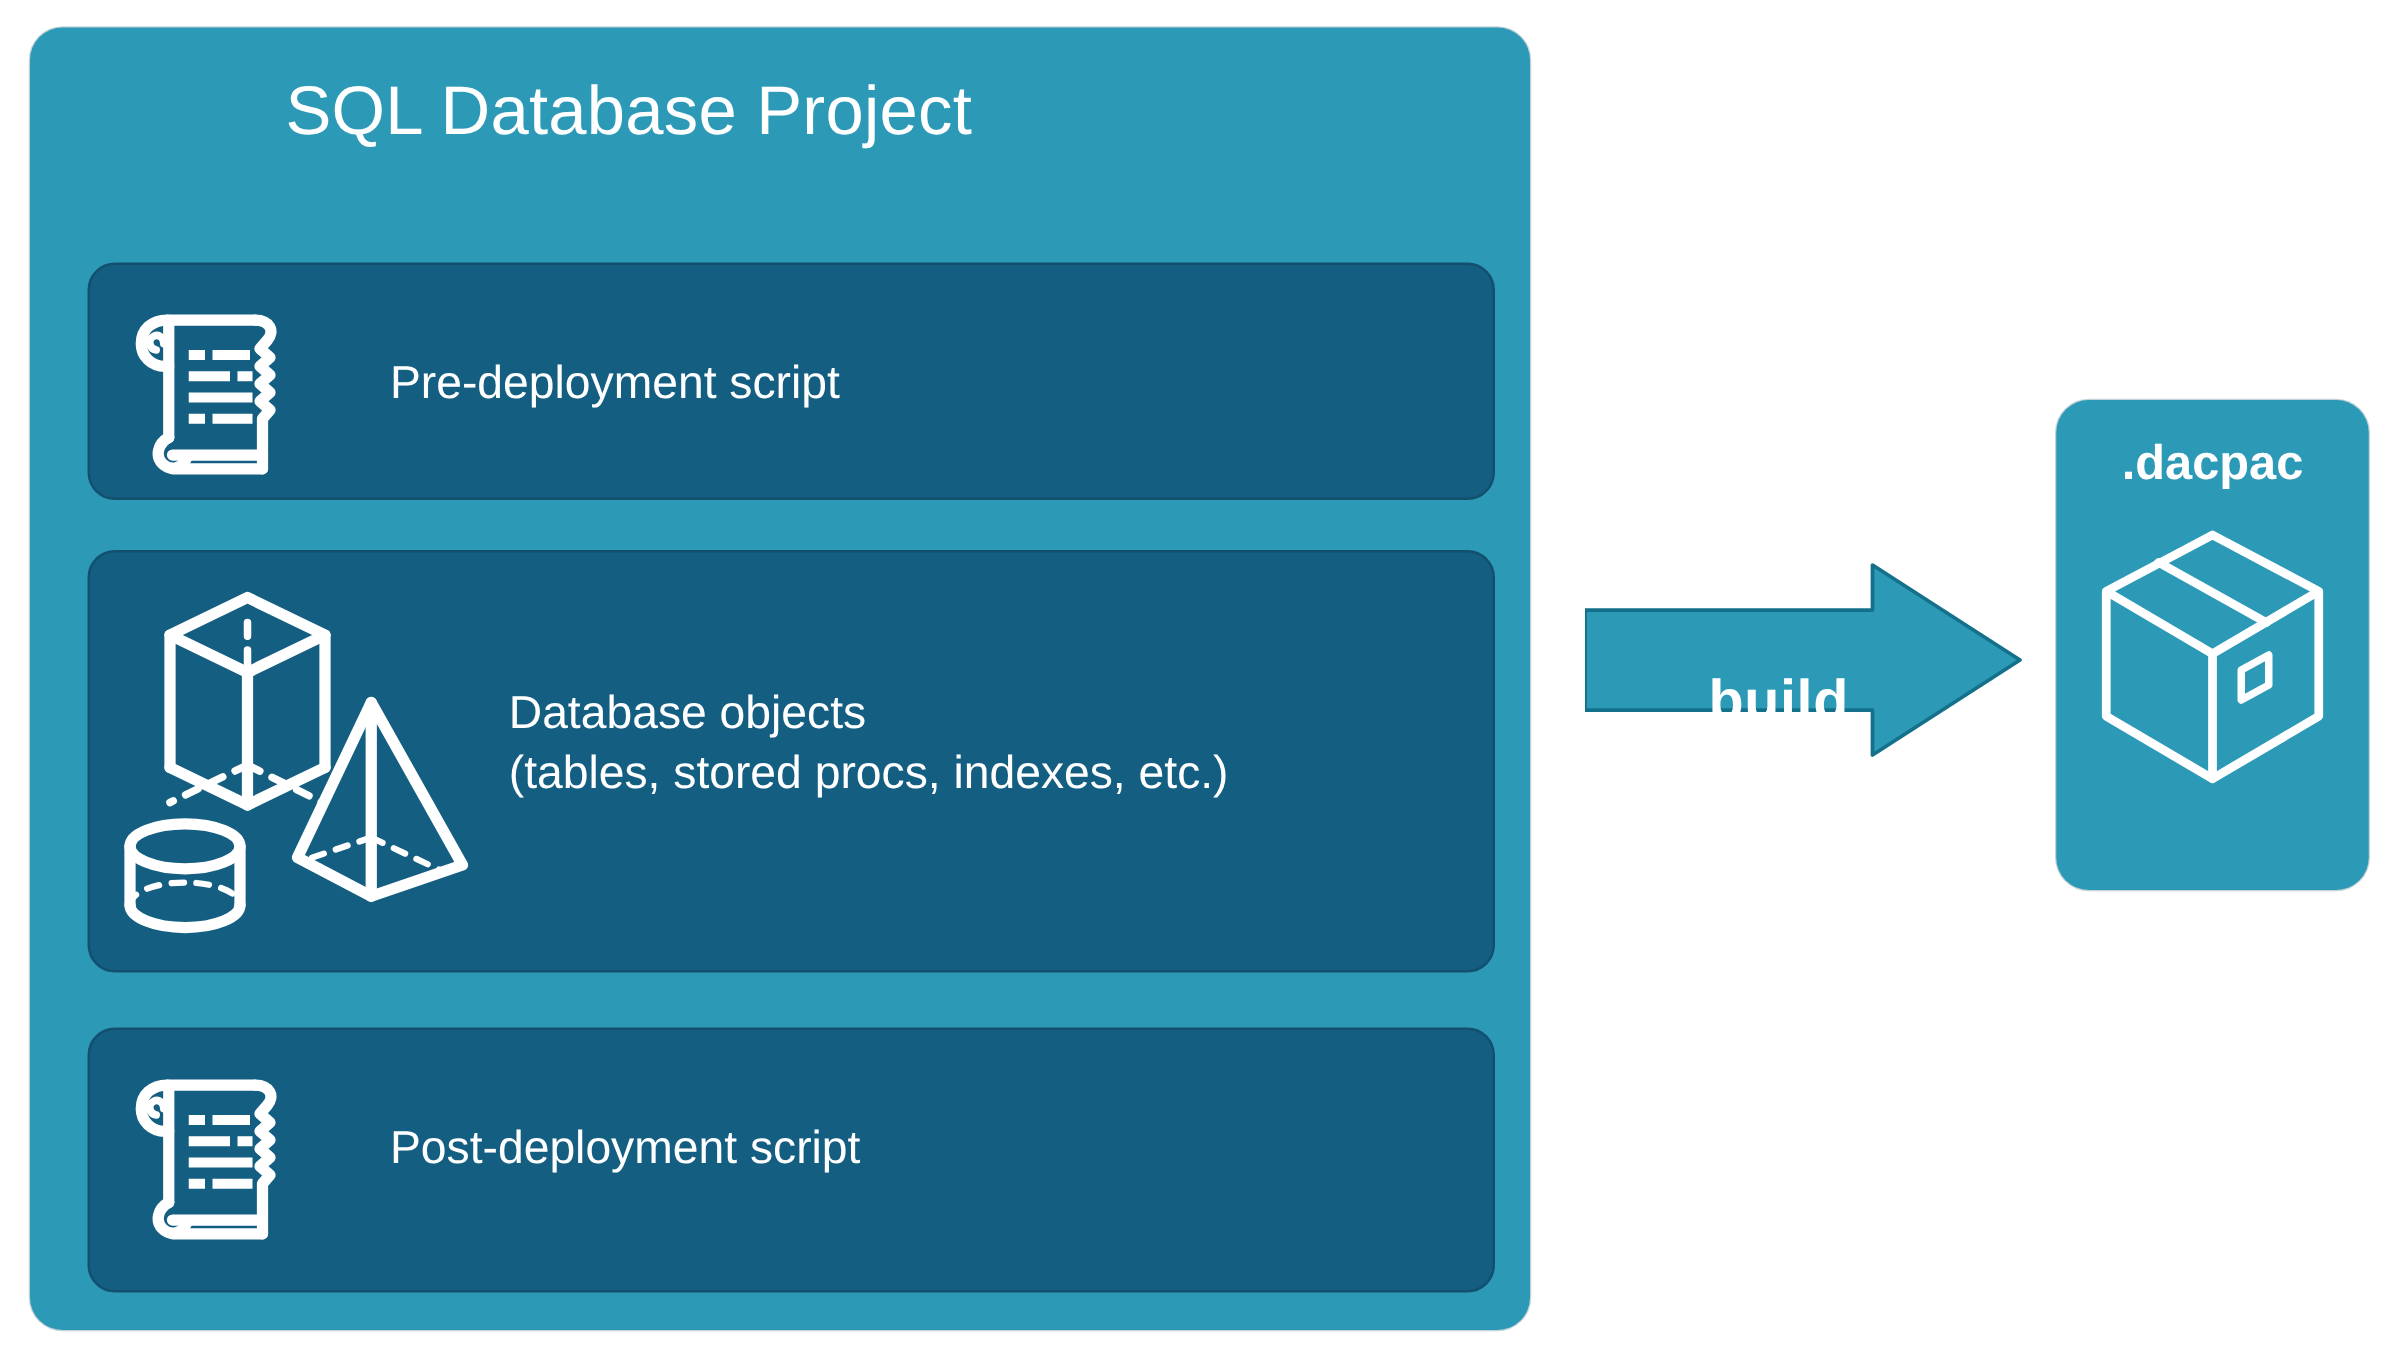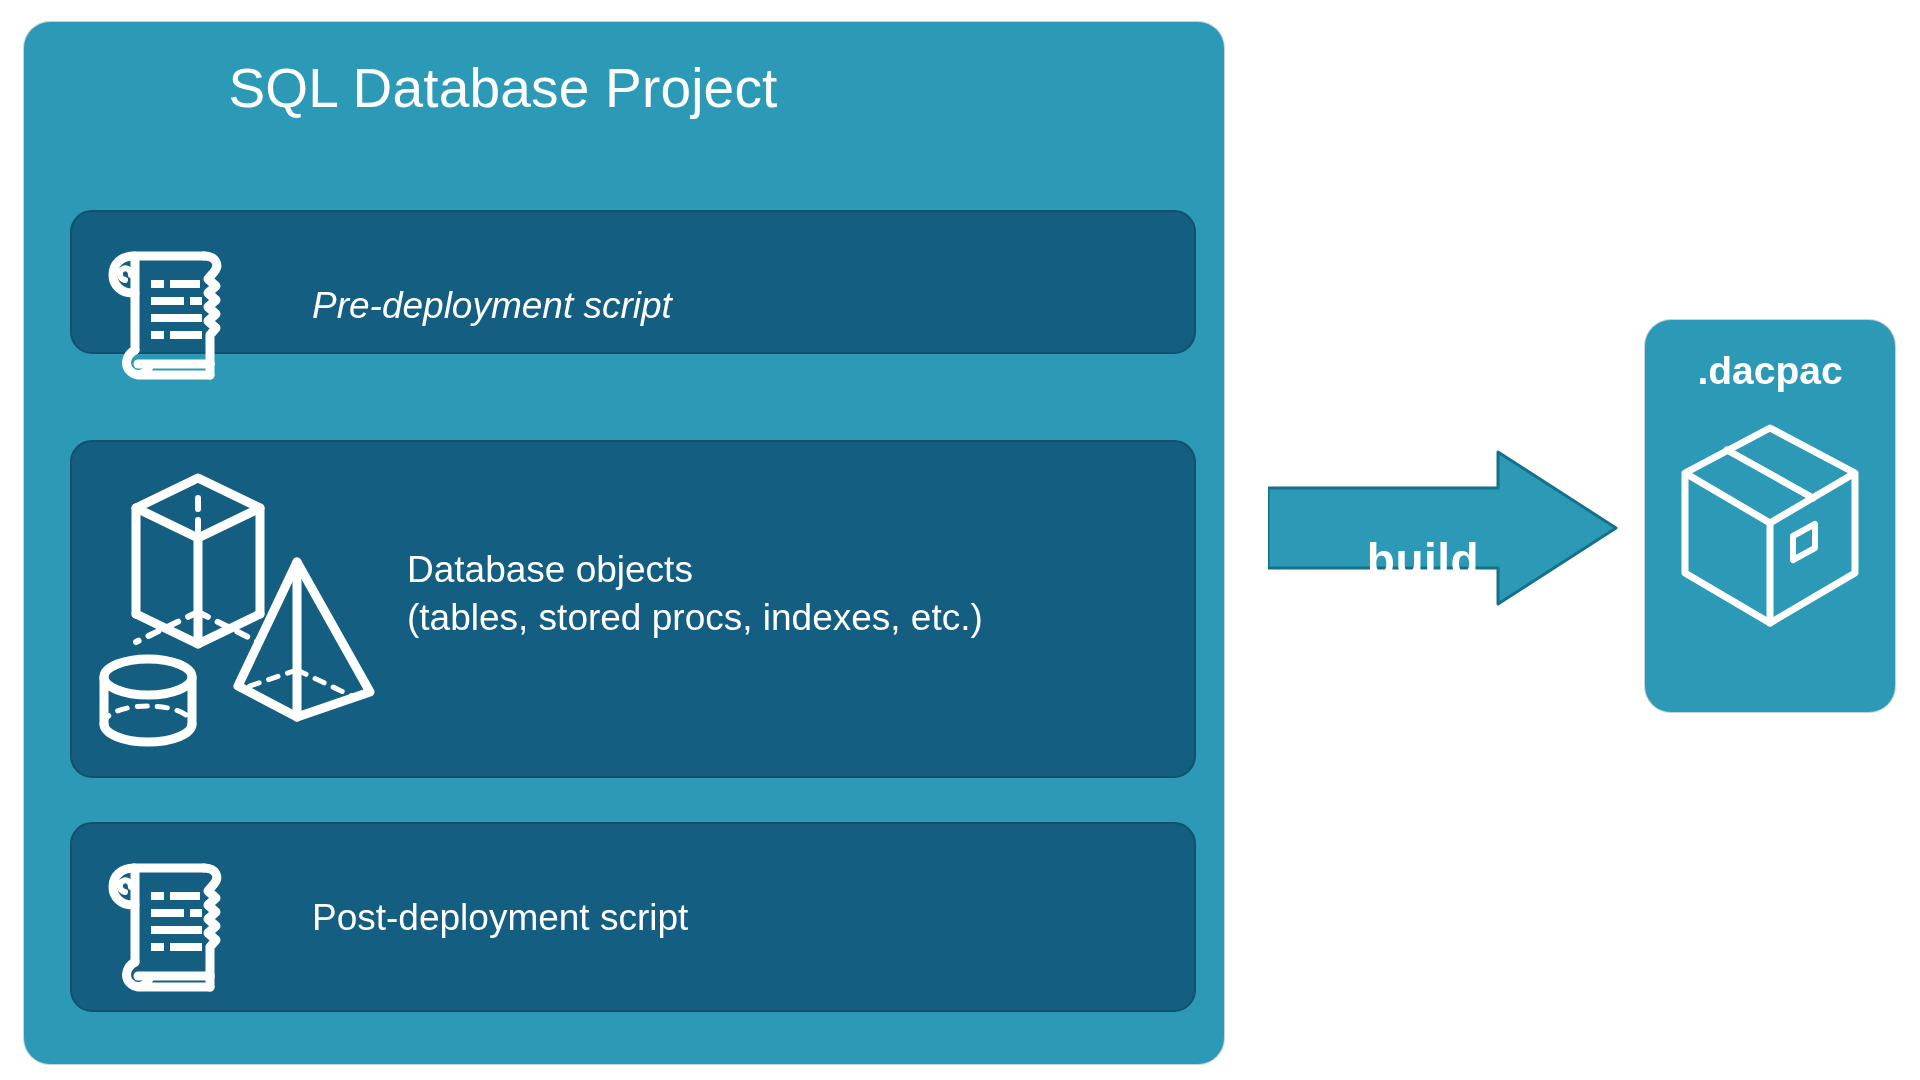--- a/index.html
+++ b/index.html
@@ -52,23 +52,23 @@
   
   .card {
     position: absolute;
     left: 46px;
     width: 1126px;
     background: #145E82;
     border-radius: 22px;
     box-sizing: border-box;
     border: 2px solid #12506E;
   }
-  .card-pre  { top: 188px; height: 144px; font-style: italic; }
+  .card-pre  { top: 188px; height: 190px; }
   .card-obj  { top: 418px; height: 338px; }
-  .card-post { top: 800px; height: 190px; }
+  .card-post { top: 800px; height: 212px; }
 
   .card-icon {
     position: absolute;
     display: block;
   }
   .card-label {
     position: absolute;
     color: #ffffff;
     font-size: 37px;
     font-weight: 400;

